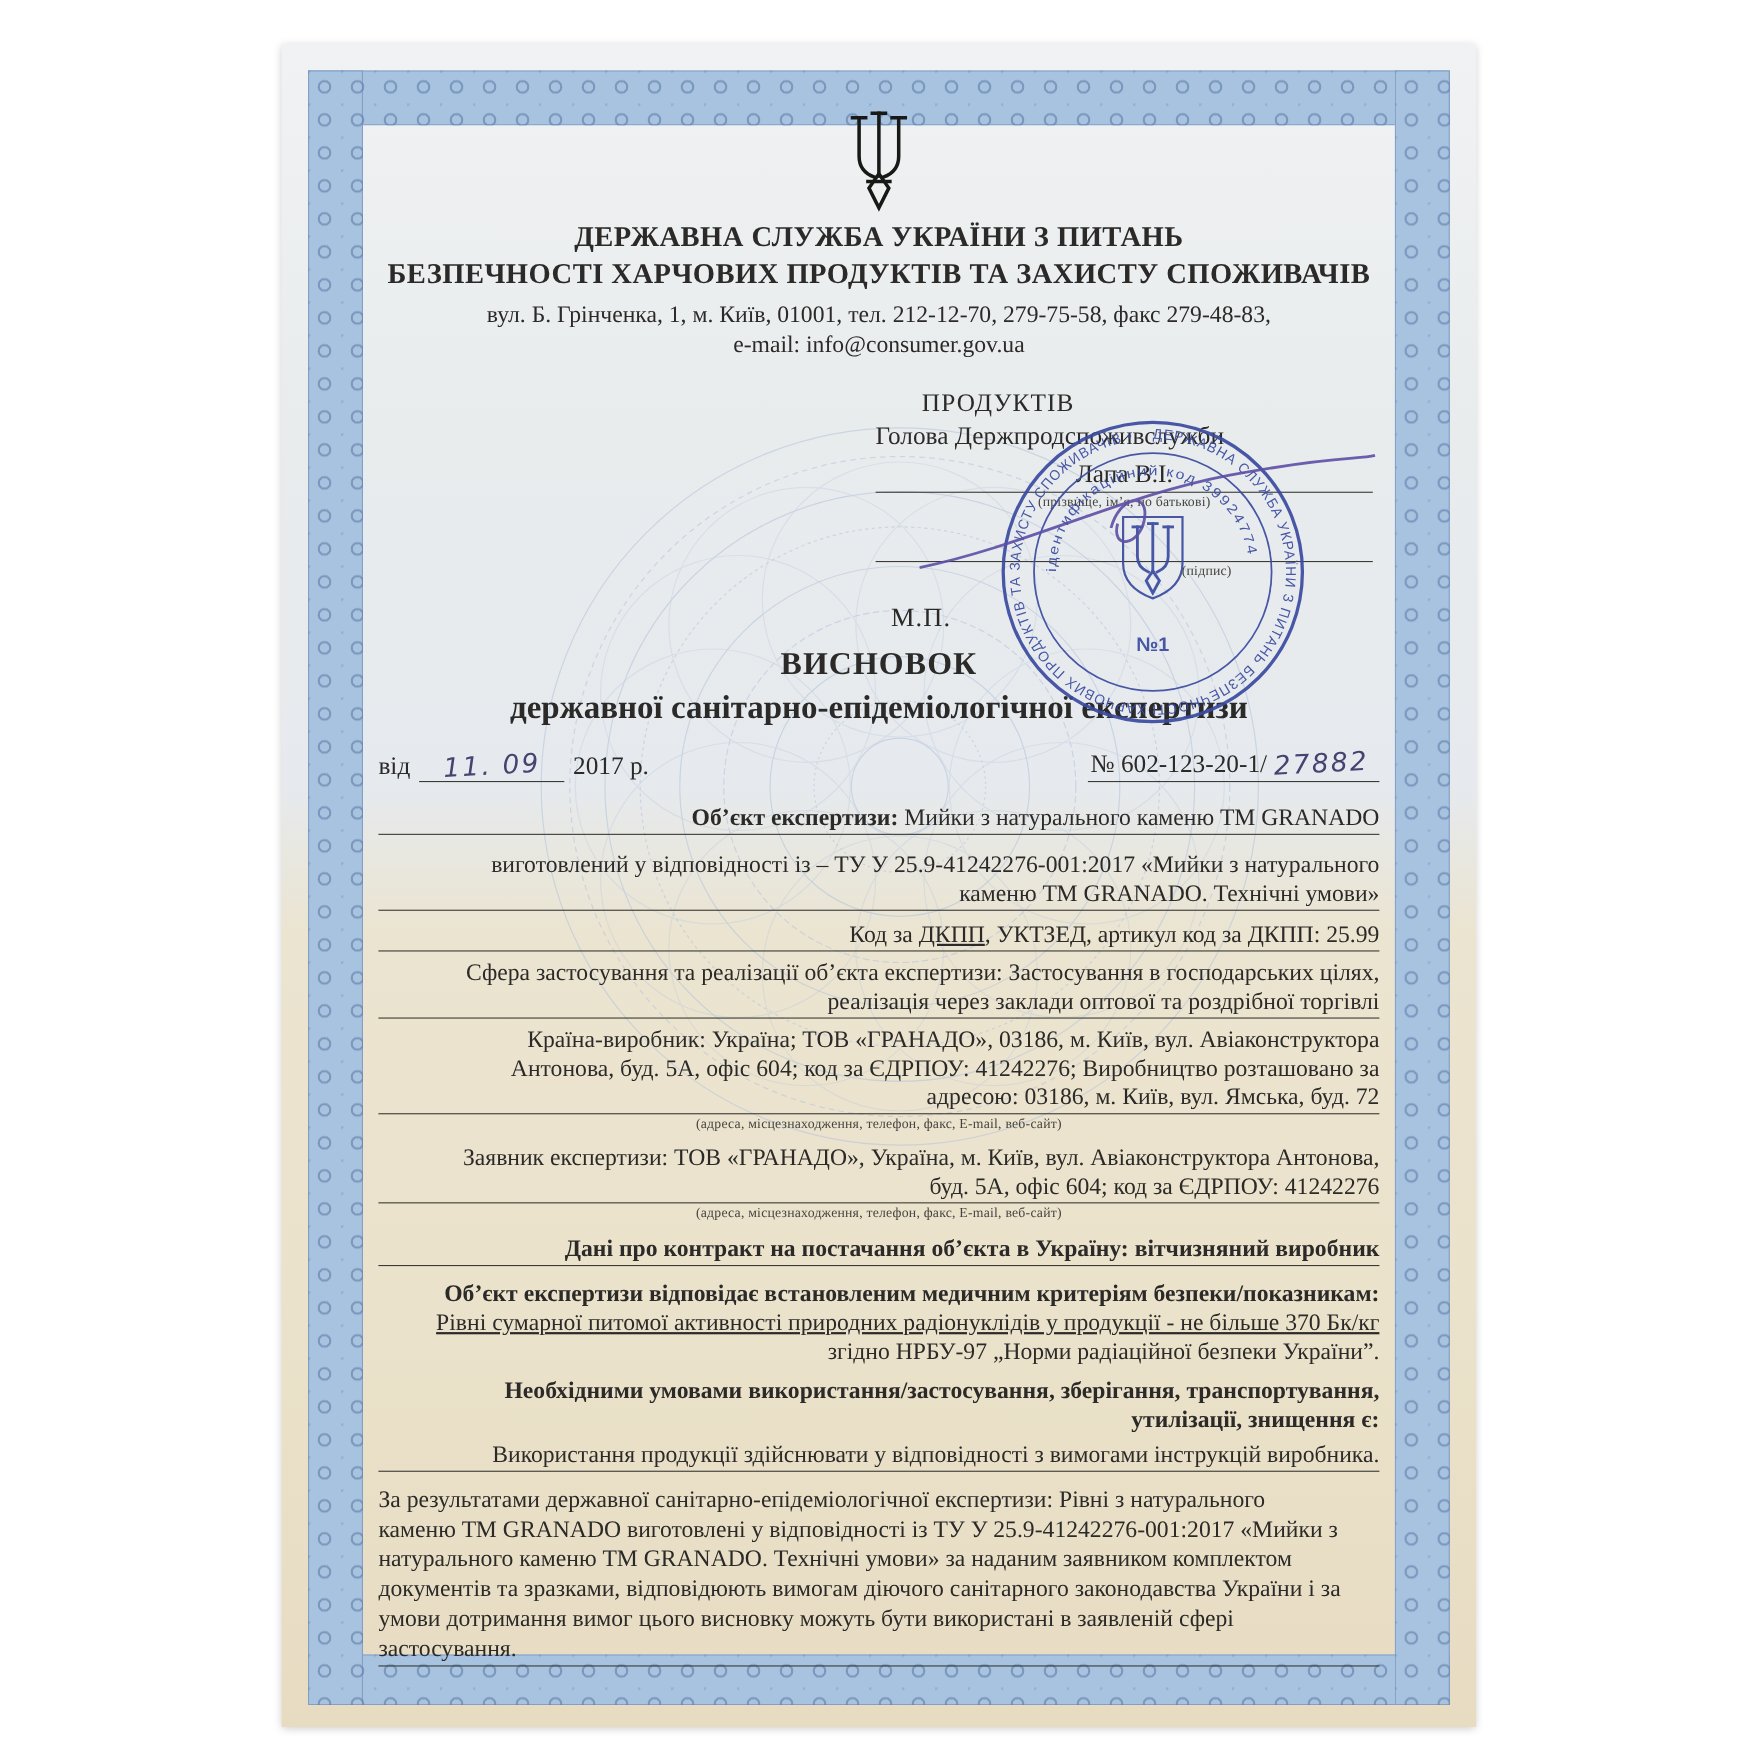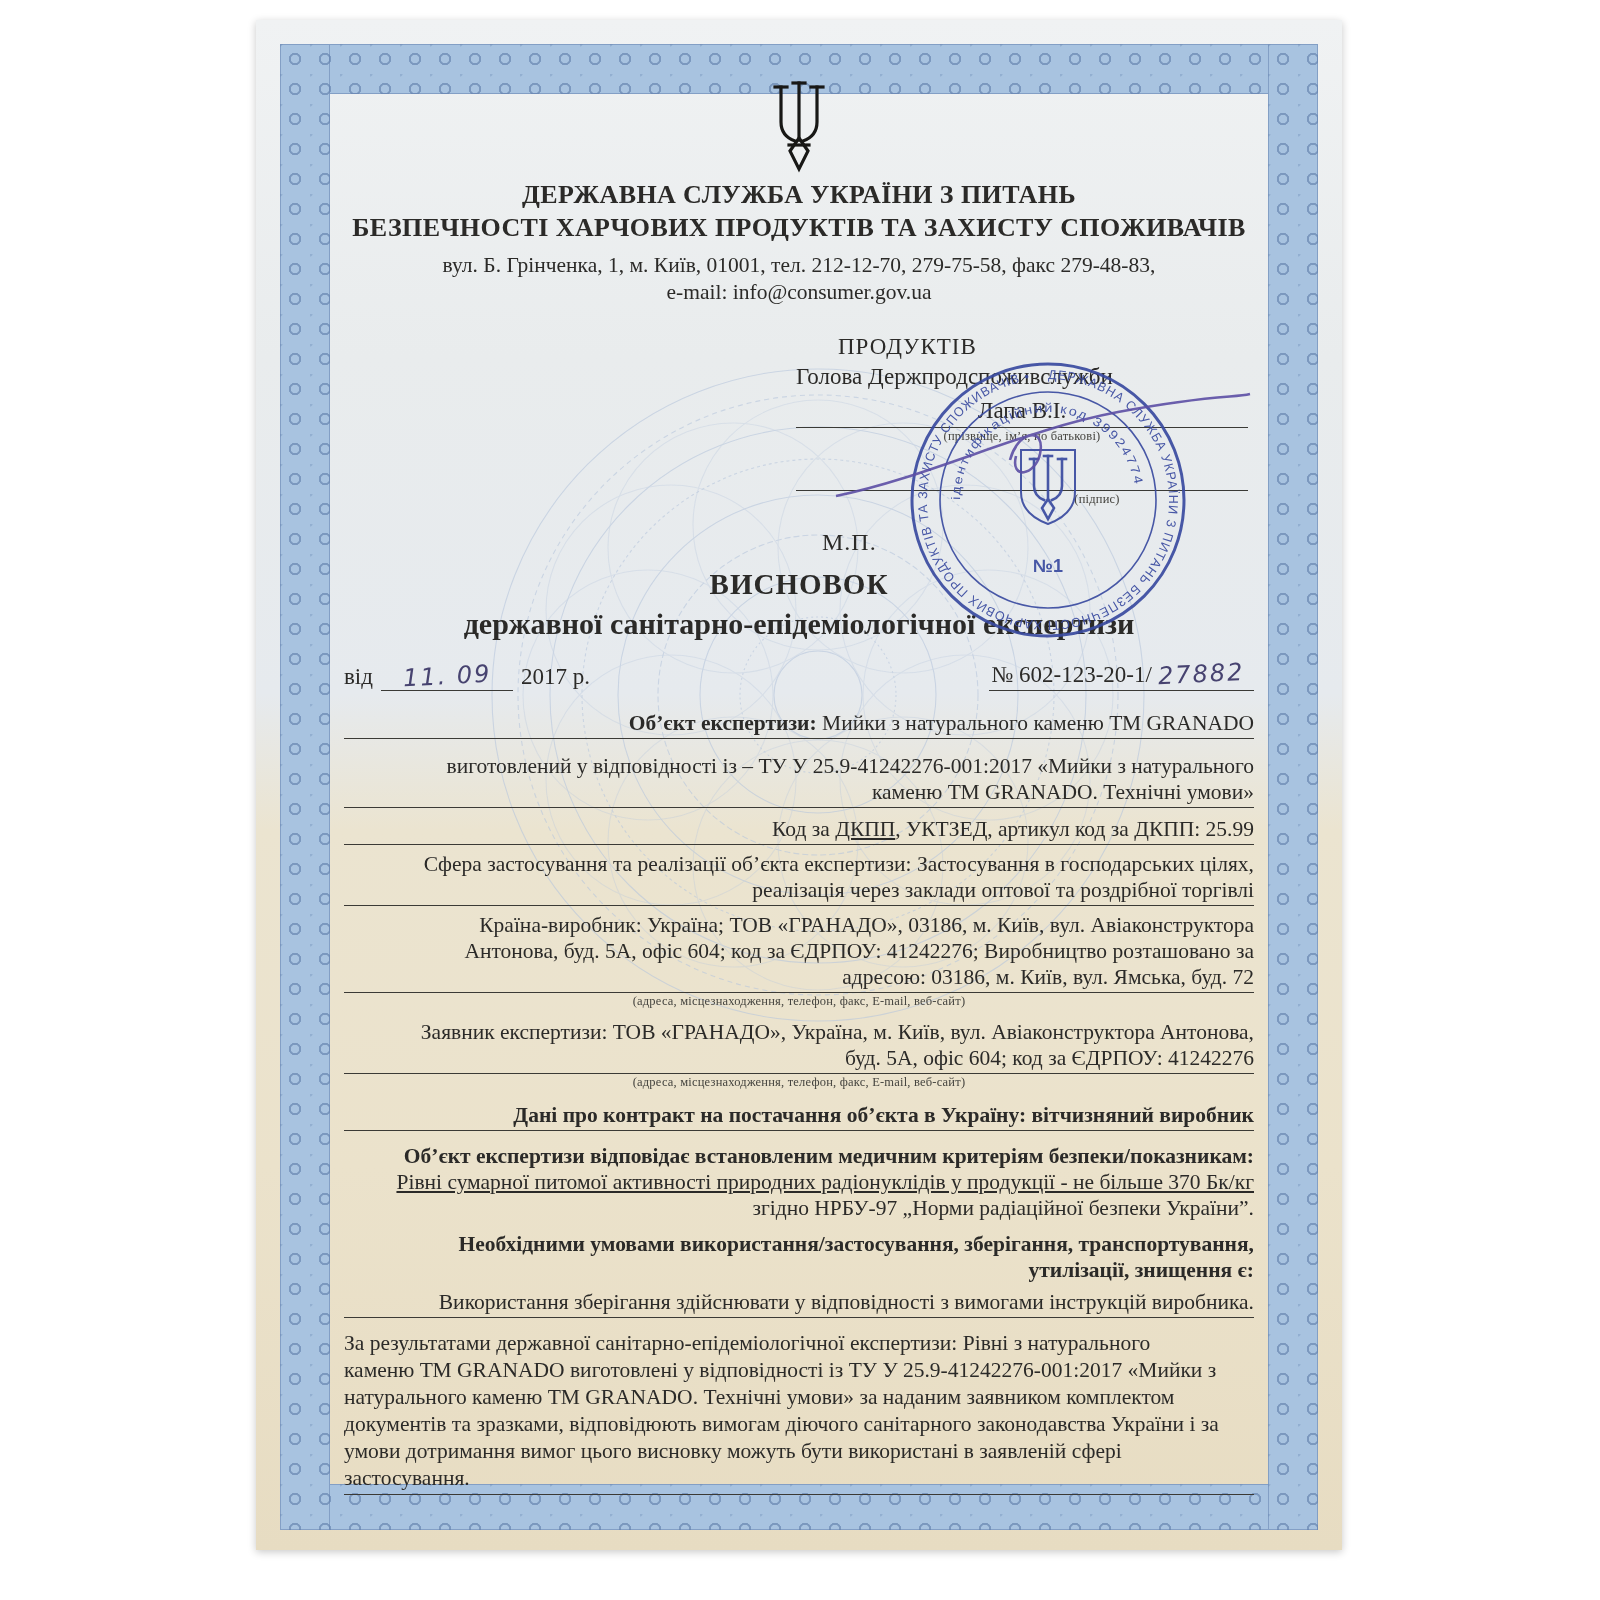--- a/index.html
+++ b/index.html
@@ -1,39 +1,39 @@
 <!DOCTYPE html>
 <html><head>
 <meta charset="utf-8">
 <style>
   html,body{margin:0;padding:0;}
   .canvas{position:relative;width:1600px;height:1600px;background:#ffffff;overflow:hidden;
           font-family:"Liberation Serif", serif;color:#2b2a28;}
-  .page{position:absolute;left:256px;top:20px;width:1086px;height:1530px;
+  .page{position:absolute;left:256px;top:40px;width:1086px;height:1530px;
         background:linear-gradient(180deg,#f0f2f3 0%,#e9eced 22%,#e6eaee 44%,#ebe4d0 53%,#ebe2cb 75%,#e7dcc2 100%);
         box-shadow:0 2px 8px rgba(0,0,0,.22);}
   
   .band{position:absolute;background-color:#a8c3e0;
         background-image:radial-gradient(circle 7px at 15px 15px, transparent 4px, rgba(86,117,163,.55) 4.5px, rgba(86,117,163,.55) 6px, transparent 6.5px),
                          radial-gradient(circle 5px at 0px 0px, rgba(120,150,190,.45) 2px, transparent 3px);
         background-size:30px 30px;box-shadow:inset 0 0 0 1px rgba(100,130,175,.55);}
   .band-top{left:24px;right:24px;top:24px;height:50px;}
   .band-bottom{left:24px;right:24px;bottom:20px;height:46px;}
   .band-left{left:24px;top:24px;bottom:20px;width:50px;}
   .band-right{right:24px;top:24px;bottom:20px;width:50px;}
   .rosette{position:absolute;left:232px;top:345px;z-index:1;opacity:.75;}
   .header{position:absolute;left:90px;right:90px;top:58px;text-align:center;z-index:2;}
   .org{font-weight:bold;font-size:26px;line-height:33px;letter-spacing:.4px;}
   .addr{font-size:21.5px;line-height:27px;margin-top:8px;}
   .approval{position:absolute;left:540px;top:312px;width:452px;z-index:2;font-size:23px;line-height:30px;}
   .approve-word{margin-left:42px;letter-spacing:1px;}
   .nameline{border-bottom:1.6px solid #3a3a36;text-align:center;padding-bottom:1px;margin-top:4px;}
   .hint{font-size:12.5px;line-height:16px;color:#45443f;text-align:center;letter-spacing:.2px;}
   .signline{border-bottom:1.6px solid #3a3a36;height:46px;}
-  .mp{margin-top:20px;margin-left:26px;font-size:24px;letter-spacing:1px;}
+  .mp{margin-top:20px;margin-left:14px;font-size:24px;letter-spacing:1px;}
   .stamp{position:absolute;left:642px;top:330px;z-index:3;opacity:.92;}
   .sig{position:absolute;left:566px;top:348px;z-index:4;}
   .titleblock{position:absolute;left:0;right:0;top:548px;text-align:center;z-index:2;}
   .title-main{font-weight:bold;font-size:29px;letter-spacing:1px;}
   .title-sub{font-weight:bold;font-size:30px;margin-top:6px;}
   .meta{position:absolute;left:88px;right:88px;top:640px;display:flex;justify-content:space-between;
         align-items:flex-end;font-size:23px;z-index:2;}
   .date-slot{display:inline-block;width:132px;border-bottom:1.6px solid #3a3a36;text-align:center;margin:0 8px;}
   .num-group{border-bottom:1.6px solid #3a3a36;padding:0 10px 2px 2px;}
   .hand{font-family:"DejaVu Sans", sans-serif;font-style:italic;font-size:24px;color:#474370;
@@ -190,21 +190,21 @@
 
       <div class="r ul b mt12" style="padding-left:8px;">Дані про контракт на постачання об’єкта в Україну: вітчизняний виробник</div>
 
       <div class="r b mt12">Об’єкт експертизи відповідає встановленим медичним критеріям безпеки/показникам:</div>
       <div class="r" style="padding-left:6px;text-decoration:underline;">Рівні сумарної питомої активності природних радіонуклідів у продукції - не більше 370 Бк/кг</div>
       <div class="r" style="padding-left:6px;">згідно НРБУ-97 „Норми радіаційної безпеки України”.</div>
 
       <div class="r b mt10">Необхідними умовами використання/застосування, зберігання, транспортування,</div>
       <div class="r b">утилізації, знищення є:</div>
 
-      <div class="r ul mt6">Використання зберігання здійснювати у відповідності з вимогами інструкцій виробника.</div>
+      <div class="r ul mt6">Використання продукції здійснювати у відповідності з вимогами інструкцій виробника.</div>
 
       <div class="conc mt12">
         <div>За результатами державної санітарно-епідеміологічної експертизи:  Рівні з натурального</div>
         <div>каменю ТМ GRANADO виготовлені у відповідності із  ТУ У 25.9-41242276-001:2017 «Мийки з</div>
         <div>натурального каменю ТМ GRANADO. Технічні умови»  за наданим заявником комплектом</div>
         <div>документів та зразками, відповідюють вимогам діючого санітарного законодавства України і за</div>
         <div>умови дотримання вимог цього висновку можуть бути використані в заявленій сфері</div>
         <div class="ul">застосування.</div>
       </div>
     </div>

